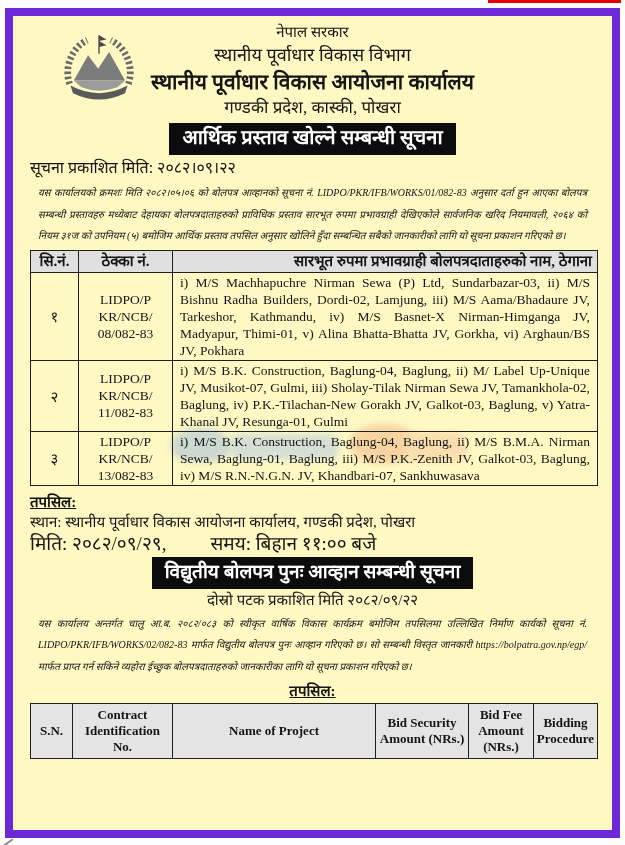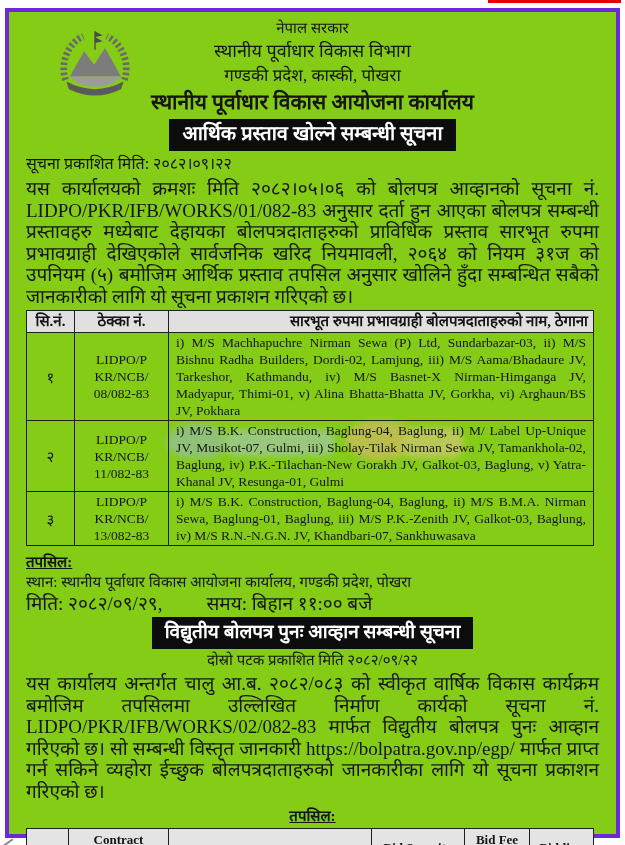--- a/index.html
+++ b/index.html
@@ -4,38 +4,38 @@
 <style>
   html,body { margin:0; padding:0; background:#ffffff; }
   .page {
     position:relative; width:625px; height:845px; overflow:hidden;
     background:#fdfdfd; color:#151515;
     font-family:"Liberation Serif","DejaVu Serif",serif;
   }
   .red-mark { position:absolute; top:0; left:488px; width:133px; height:3px; background:#e60000; }
   .doc {
     position:absolute; left:5px; top:8px; right:5px; bottom:7px;
-    border:4px solid #6d28d9; background:#84cc16;
+    border:8px solid #6d28d9; background:#fef9c3;
     padding:4px 17px 0 17px; box-sizing:border-box;
   }
   .emblem { position:absolute; left:44px; top:8px; width:84px; height:98px; }
   .center { text-align:center; }
   .hdr-gov      { font-size:15px; line-height:21px; margin-top:2px; }
   .hdr-ministry { font-size:17px; line-height:23px; }
   .hdr-dept     { font-size:18px; line-height:25px; }
   .hdr-office   { font-size:21px; line-height:28px; font-weight:bold; }
   .hdr-loc      { font-size:17px; line-height:24px; }
   .banner-wrap  { text-align:center; margin-top:3px; }
   .banner {
     display:inline-block; background:#0c0c0c; color:#ffffff;
     font-weight:bold; font-size:20px; line-height:23px; padding:3px 13px 6px;
   }
   .banner.small { font-size:19px; }
   .pub-line  { font-size:16px; line-height:24px; margin-top:1px; }
-  .para { font-size:19px; line-height:21.5px; text-align:justify; margin:2px 0 0; }
+  .para { font-size:10px; line-height:21.5px; text-align:justify; margin:2px 8px 0;font-style:italic; }
   .lat  { font-family:"Liberation Serif","DejaVu Serif",serif; }
   table { border-collapse:collapse; table-layout:fixed; position:relative; z-index:1; }
   .t1 { width:567px; margin-top:3px; }
   .t1 th, .t1 td { border:1px solid #1f1f1f; }
   .t1 th { background:#e0e0e0; font-size:15px; line-height:19px; padding:1px 5px; font-weight:bold; }
   .t1 th.left { text-align:right; }
   .t1 td.sn       { text-align:center; vertical-align:middle; font-size:15px; }
   .t1 td.contract { text-align:center; vertical-align:middle; font-size:13.5px; line-height:17px; word-break:break-all; padding:1px 18px; }
   .t1 td.bidders  { font-size:13.5px; line-height:17px; padding:1px 7px; text-align:justify; vertical-align:middle; }
   .tapasil { font-size:15px; line-height:20px; font-weight:bold; text-decoration:underline; margin-top:6px; }
@@ -71,22 +71,22 @@
         <line x1="50" y1="4" x2="50" y2="26" stroke="#4a4a4a" stroke-width="1.6"></line>
         <path d="M50,4 l9,5 -9,2 9,5 -9,2 z" fill="#4a4a4a"></path>
         <path d="M20,58 L37,28 L49,44 L62,24 L81,58 Z" fill="#7c7c7c"></path>
         <path d="M20,58 L81,58 L72,66 Q50,74 29,66 Z" fill="#9c9c9c"></path>
         <path d="M16,64 Q50,82 84,64 L81,73 Q50,88 19,73 Z" fill="#5a5a5a"></path>
       </svg>
     </div>
 
     <div class="center hdr-gov">नेपाल सरकार</div>
     <div class="center hdr-dept">स्थानीय पूर्वाधार विकास विभाग</div>
+    <div class="center hdr-office">स्थानीय पूर्वाधार विकास आयोजना कार्यालय</div>
     <div class="center hdr-loc">गण्डकी प्रदेश, कास्की, पोखरा</div>
-    <div class="center hdr-office">स्थानीय पूर्वाधार विकास आयोजना कार्यालय</div>
 
     <div class="banner-wrap">
       <span class="banner">आर्थिक प्रस्ताव खोल्ने सम्बन्धी सूचना</span>
     </div>
     <div class="pub-line">सूचना प्रकाशित मिति: २०८२।०९।२२</div>
 
     <p class="para"><span>यस कार्यालयको क्रमशः मिति २०८२।०५।०६ को बोलपत्र आव्हानको सूचना नं. </span><span class="lat">LIDPO/PKR/IFB/WORKS/01/082-83</span><span> अनुसार दर्ता हुन आएका बोलपत्र सम्बन्धी प्रस्तावहरु मध्येबाट देहायका बोलपत्रदाताहरुको प्राविधिक प्रस्ताव सारभूत रुपमा प्रभावग्राही देखिएकोले सार्वजनिक खरिद नियमावली, २०६४ को नियम ३१ज को उपनियम (५) बमोजिम आर्थिक प्रस्ताव तपसिल अनुसार खोलिने हुँदा सम्बन्धित सबैको जानकारीको लागि यो सूचना प्रकाशन गरिएको छ।</span></p>
 
     <table class="t1">
       <colgroup>

